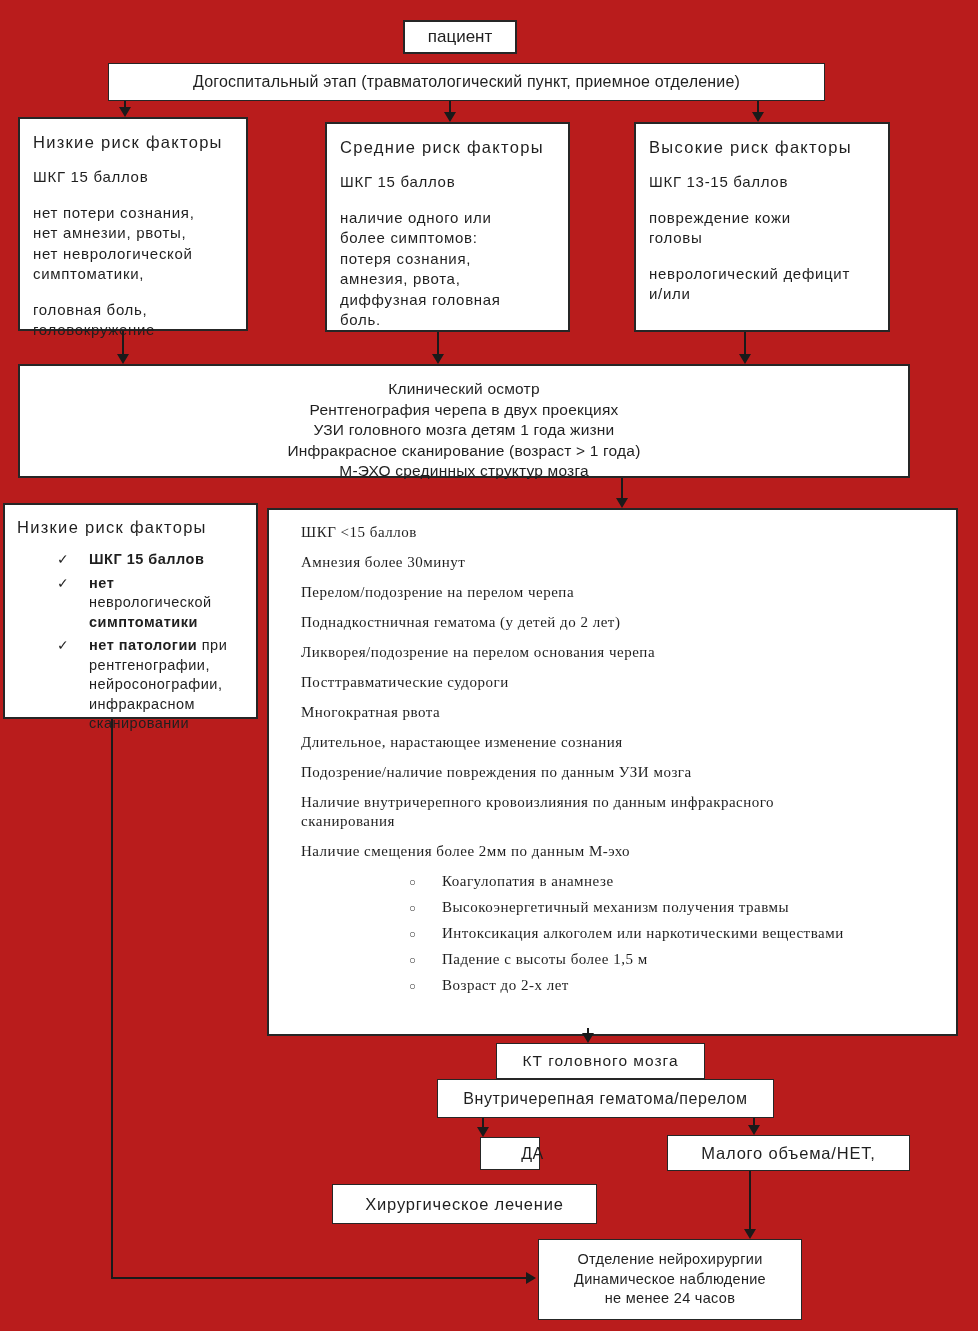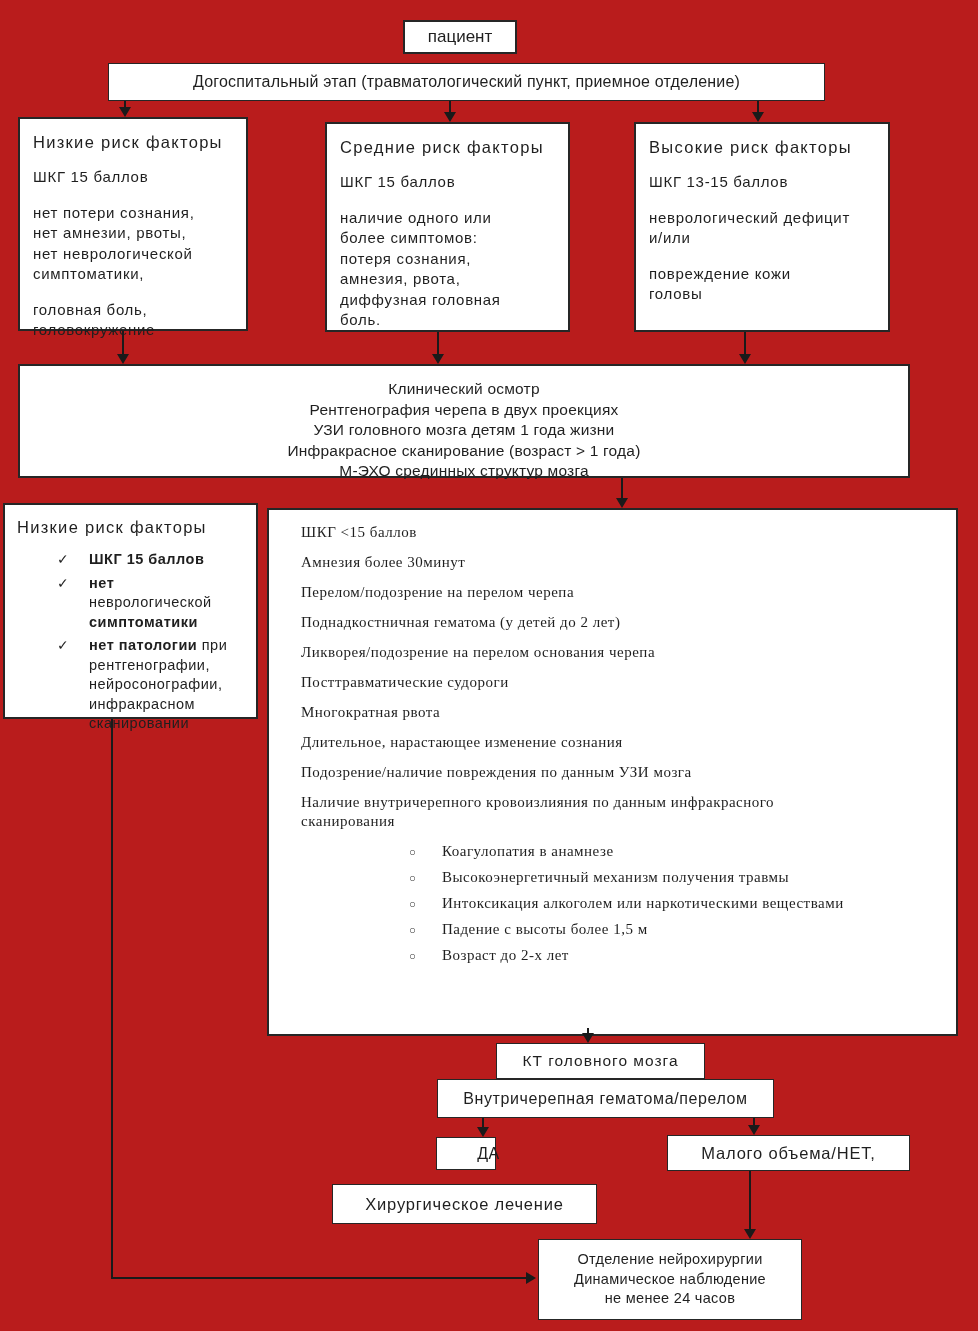--- a/index.html
+++ b/index.html
@@ -84,24 +84,24 @@
 диффузная головная
 боль.</div>
       </div>
   </div>
 
   <div class="box risk" style="left:634px;top:122px;width:256px;height:210px;">
     <div class="risk-title">Высокие риск факторы</div>
     <div>
 
     <div class="para pre">ШКГ 13-15 баллов</div>
+        <div class="para pre">повреждение кожи
+головы</div>
         <div class="para pre">неврологический дефицит
 и/или</div>
-        <div class="para pre">повреждение кожи
-головы</div>
       </div>
   </div>
 
   <div>
     <div class="vline" style="left:122px;top:331px;height:24px;"></div>
     <div class="ah-down" style="left:117px;top:354px;"></div>
   </div>
   <div>
     <div class="vline" style="left:437px;top:332px;height:23px;"></div>
     <div class="ah-down" style="left:432px;top:354px;"></div>
@@ -161,20 +161,21 @@
         <div class="crit-line pre">Амнезия более 30минут</div>
         <div class="crit-line pre">Перелом/подозрение на перелом черепа</div>
         <div class="crit-line pre">Поднадкостничная гематома (у детей до 2 лет)</div>
         <div class="crit-line pre">Ликворея/подозрение на перелом основания черепа</div>
         <div class="crit-line pre">Посттравматические судороги</div>
         <div class="crit-line pre">Многократная рвота</div>
         <div class="crit-line pre">Длительное, нарастающее изменение сознания</div>
         <div class="crit-line pre">Подозрение/наличие повреждения по данным УЗИ мозга</div>
         <div class="crit-line pre">Наличие внутричерепного кровоизлияния по данным инфракрасного
 сканирования</div>
+        <div class="crit-line pre">Наличие смещения более 2мм по данным М-эхо</div>
       </div>
     <div class="crit-bullets">
 
         <div class="bullet-item">
           <span class="bullet-circle">○</span>
           <span>Коагулопатия в анамнезе</span>
         </div>
 
         <div class="bullet-item">
           <span class="bullet-circle">○</span>
@@ -213,21 +214,21 @@
 
   <div>
     <div class="vline" style="left:482px;top:1118px;height:10px;"></div>
     <div class="ah-down" style="left:477px;top:1127px;"></div>
   </div>
   <div>
     <div class="vline" style="left:753px;top:1118px;height:8px;"></div>
     <div class="ah-down" style="left:748px;top:1125px;"></div>
   </div>
 
-  <div class="box b1 center" style="left:436px;top:1137px;width:60px;height:33px;font-size:16px;letter-spacing:0.5px;padding-left:45px;">
+  <div class="box b1 center" style="left:480px;top:1137px;width:60px;height:33px;font-size:16px;letter-spacing:0.5px;padding-left:45px;">
     <span>ДА</span>
   </div>
 
   <div class="box b1 center" style="left:667px;top:1135px;width:243px;height:36px;font-size:16.5px;letter-spacing:0.8px;justify-content:center;">
     <span>Малого объема/НЕТ,</span>
   </div>
 
   <div class="box b1 center" style="left:332px;top:1184px;width:265px;height:40px;font-size:16.5px;letter-spacing:0.8px;">
     <span>Хирургическое лечение</span>
   </div>

